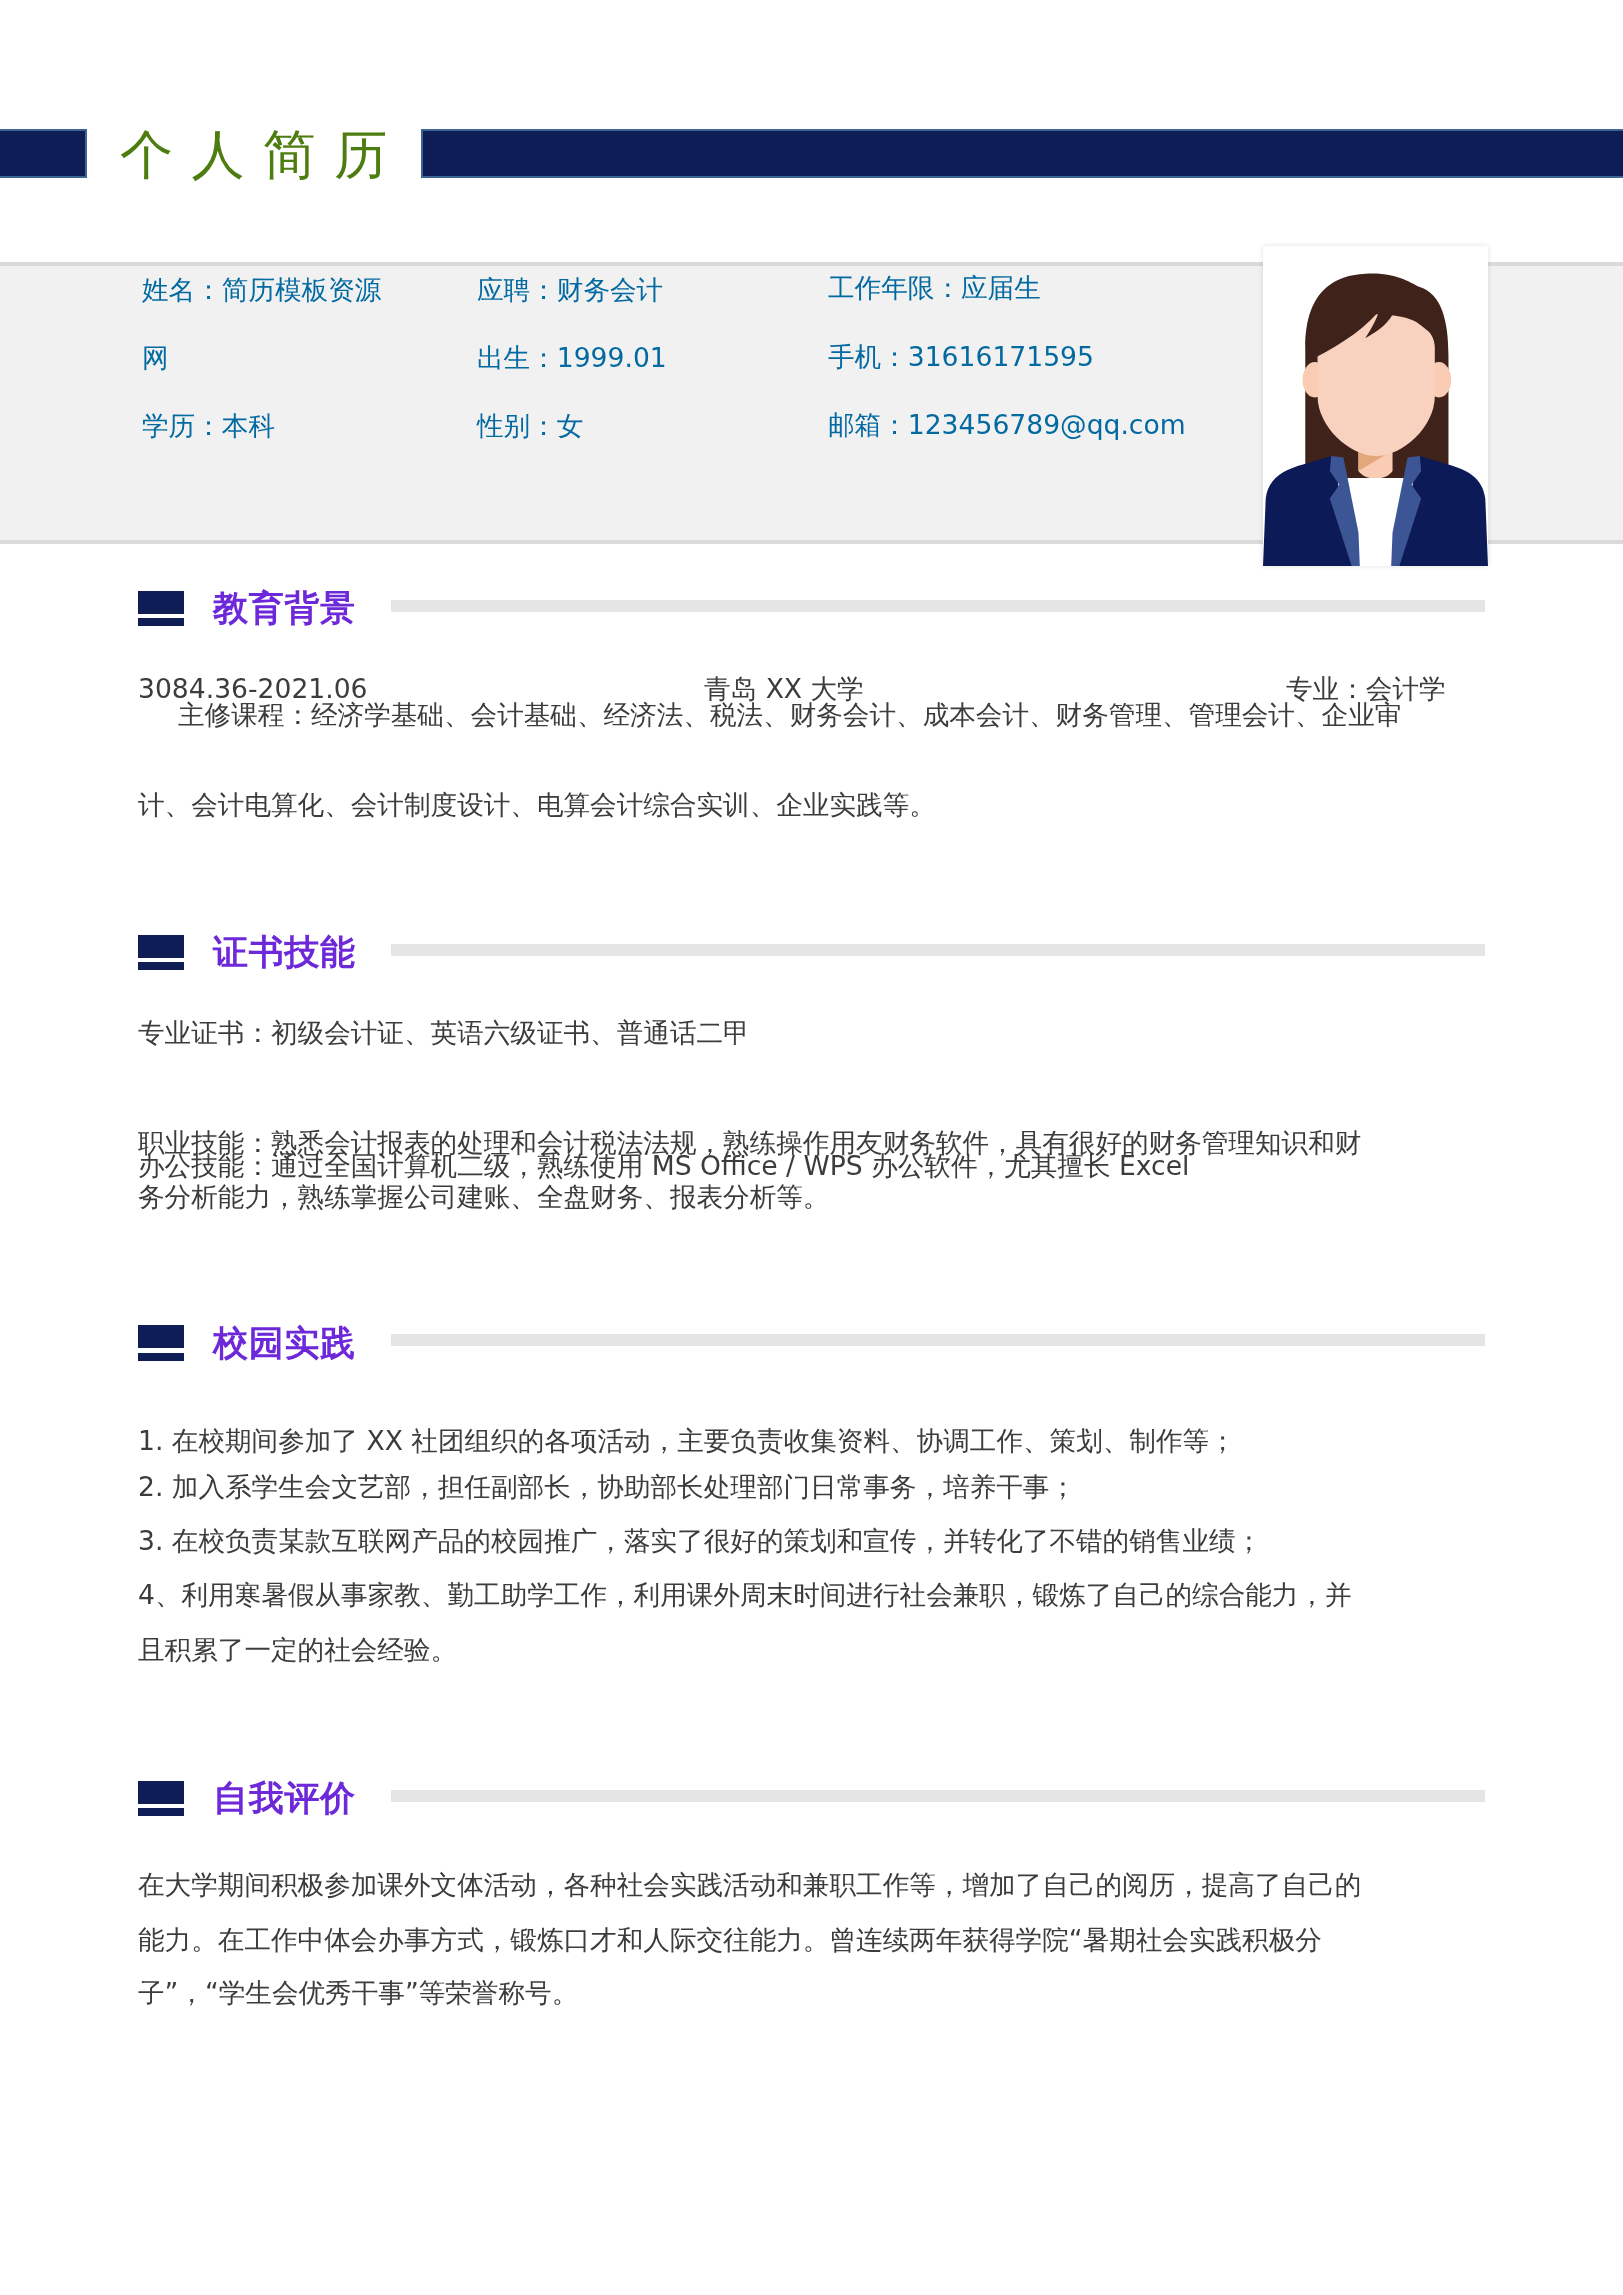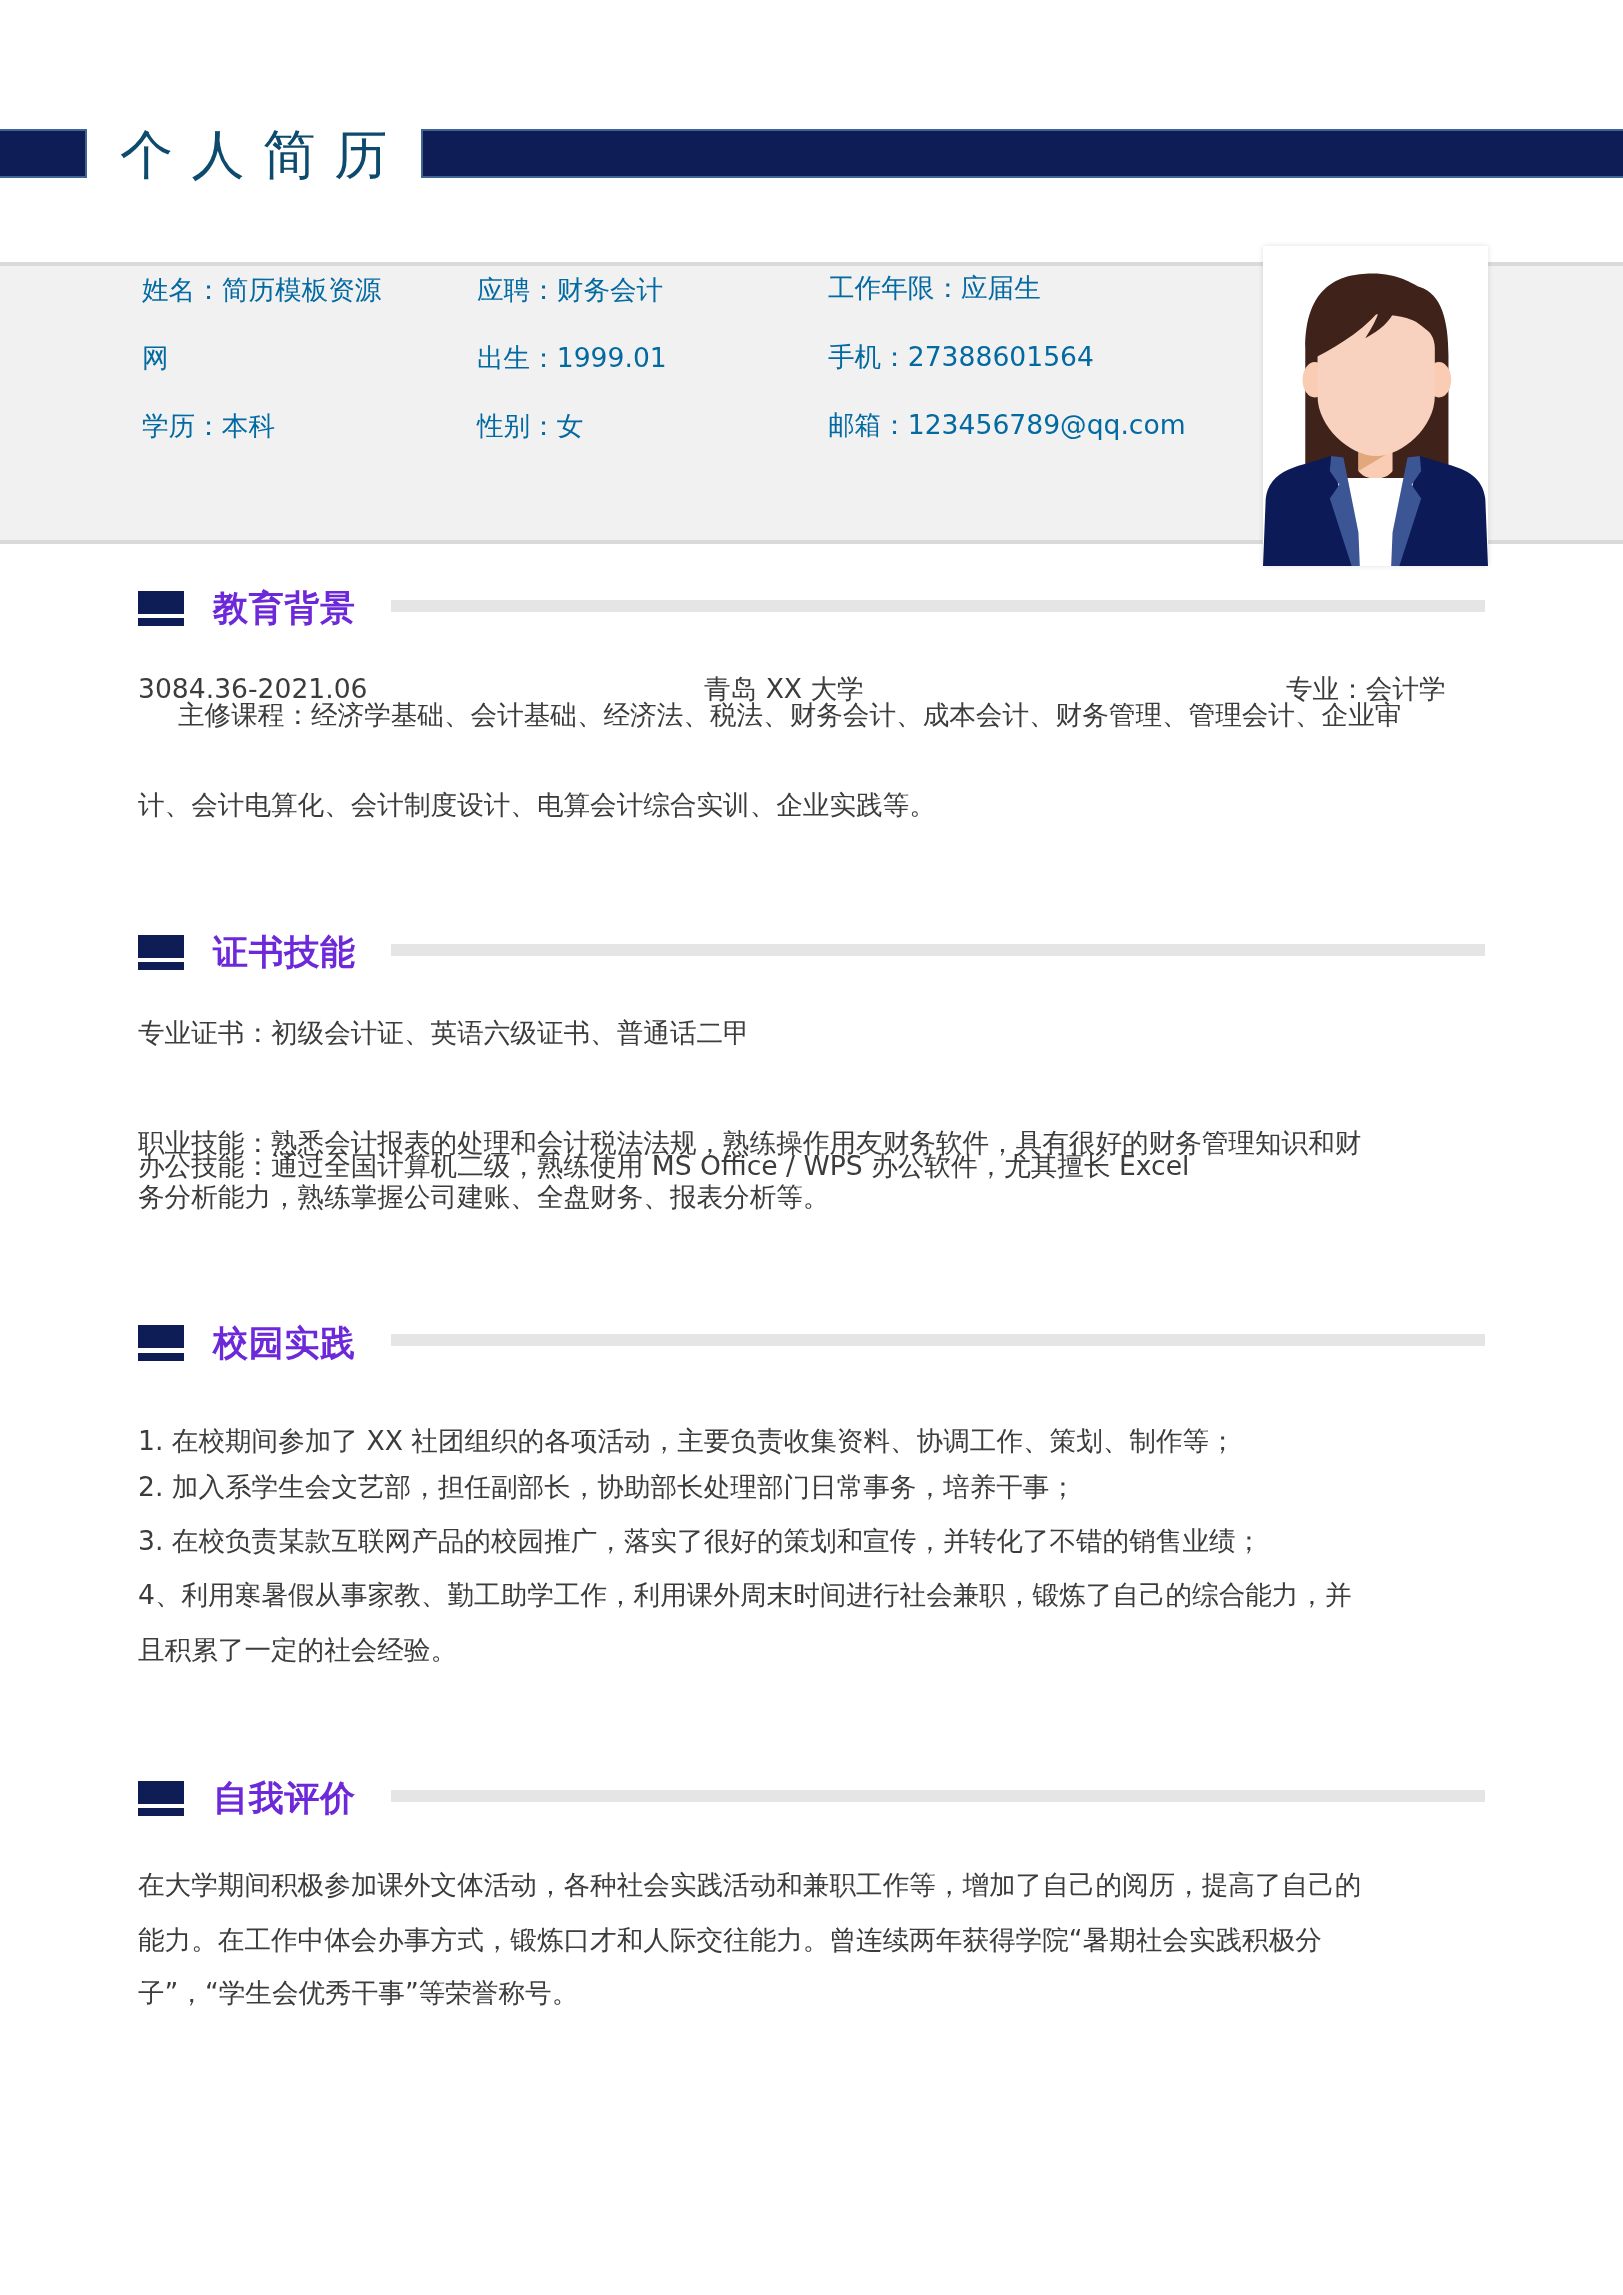--- a/index.html
+++ b/index.html
@@ -15,21 +15,21 @@
   .title-block-left {
     left: 0; top: 129px; width: 85px; height: 45px;
     background: #0e1d56; border: 2.7px solid #3f6594; border-left: none;
   }
   .title-block-right {
     left: 421px; top: 129px; width: 1202px; height: 45px;
     background: #0e1d56; border: 2.7px solid #3f6594; border-right: none;
   }
   .title-text {
     left: 120px; top: 125px; height: 59px; line-height: 59px;
-    font-size: 53px; color: #0c4a6e; letter-spacing: 18.4px; white-space: nowrap; text-align: right;
+    font-size: 53px; color: #4d7c0f; letter-spacing: 18.4px; white-space: nowrap; text-align: right;
   }
 
   
   .info-band {
     left: 0; top: 262px; width: 1623px; height: 274px;
     background: #f1f1f1; border-top: 4.1px solid #dadada; border-bottom: 4.1px solid #dadada;
   }
   .info-cell {
     font-size: 26.6px; line-height: 34px; height: 34px; white-space: nowrap; color: #0369a1;
   }
@@ -80,21 +80,21 @@
   <span>出生：</span><span>1999.01</span>
 </div>
 <div class="abs info-cell" style="left:477px; top:409px;">
   <span>性别：</span><span>女</span>
 </div>
 
 <div class="abs info-cell" style="left:828px; top:271px;">
   <span>工作年限：</span><span>应届生</span>
 </div>
 <div class="abs info-cell" style="left:828px; top:340px;">
-  <span>手机：</span><span>27388601564</span>
+  <span>手机：</span><span>31616171595</span>
 </div>
 <div class="abs info-cell" style="left:828px; top:408px;">
   <span>邮箱：</span><span>123456789@qq.com</span>
 </div>
 
 <div class="abs photo">
   <svg width="225" height="320" viewBox="0 0 330 469">
 
     <path d="M62 150 C62 60 110 40 160 40 C200 40 218 55 230 60 C262 70 272 110 272 160 L272 360 L62 360 Z" fill="#3f2219"></path>
 

